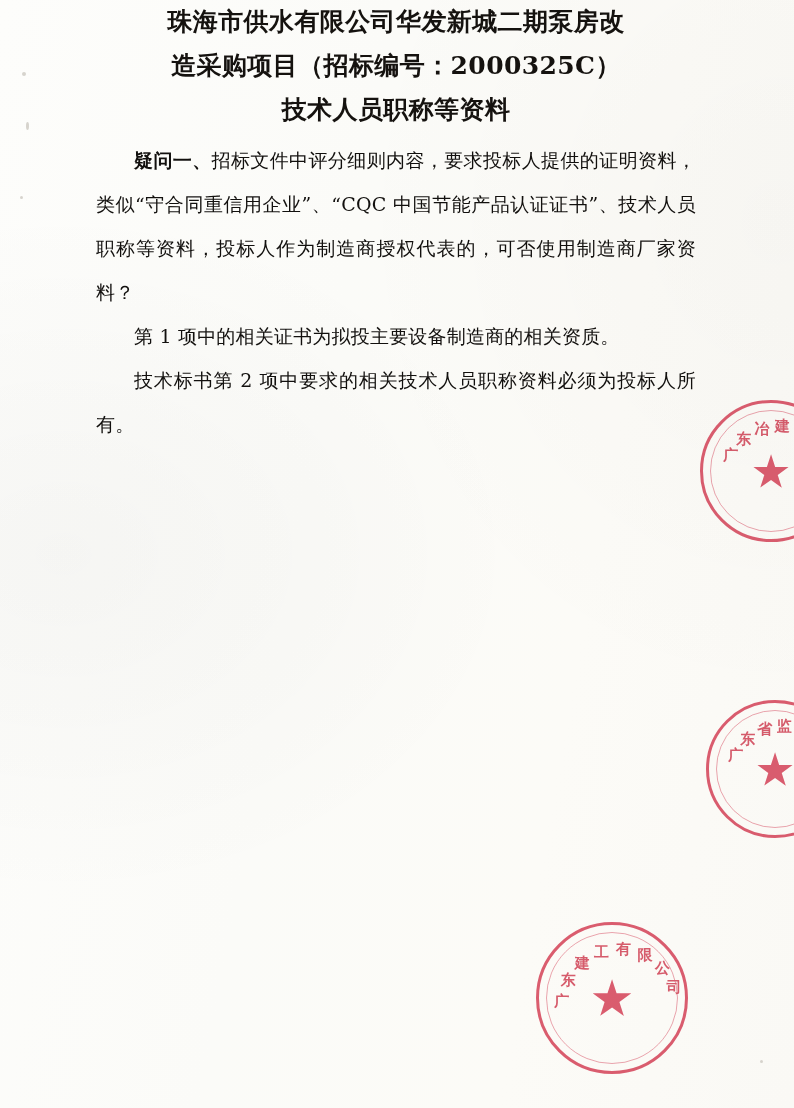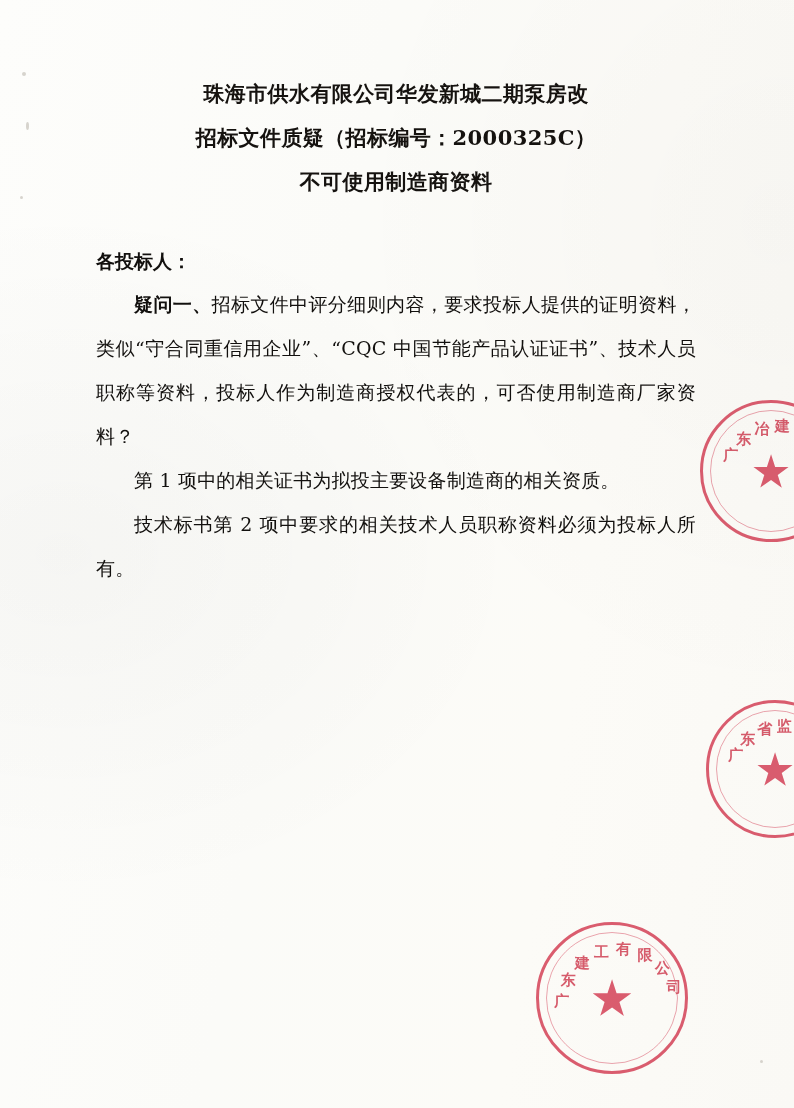--- a/index.html
+++ b/index.html
@@ -43,23 +43,22 @@
     position: absolute;
     left: 96px;
     top: 0;
     width: 600px;
     height: 1108px;
     color: #12100e;
   }
 
   .doc-title {
     margin: 0;
-    padding-top: 72px;
     text-align: center;
-    font-size: 21px;
+    font-size: 25px;
     font-weight: bold;
     line-height: 44px;
     letter-spacing: 0.4px;
     color: #15120f;
   }
   .doc-title .line {
     display: block;
     white-space: nowrap;
   }
   .doc-title .line.l1 { text-indent: 0; }
@@ -156,25 +155,24 @@
 
 <div class="speckle" style="left:22px;top:72px;width:4px;height:4px;"></div>
 <div class="speckle" style="left:26px;top:122px;width:3px;height:8px;"></div>
 <div class="speckle" style="left:20px;top:196px;width:3px;height:3px;"></div>
 <div class="speckle" style="left:760px;top:1060px;width:3px;height:3px;"></div>
 
 <div class="content">
 
   <h1 class="doc-title">
     <span class="line l1">珠海市供水有限公司华发新城二期泵房改</span>
-    <span class="line l2">招标文件质疑（招标编号：2000325C）</span>
-    <span class="line l3">不可使用制造商资料</span>
+    <span class="line l2">造采购项目（招标编号：2000325C）</span>
+    <span class="line l3">技术人员职称等资料</span>
   </h1>
 
-  <p class="salutation">各投标人：</p>
 
   <div class="gap-small"></div>
 
 
   <p class="body-par indent">
     <span class="bold">疑问一、</span><span>招标文件中评分细则内容，要求投标人提供的证明资料，类似“守合同重信用企业”、“CQC 中国节能产品认证证书”、技术人员职称等资料，投标人作为制造商授权代表的，可否使用制造商厂家资料？</span>
   </p>
 
 
   <p class="body-par indent">第 1 项中的相关证书为拟投主要设备制造商的相关资质。</p>

